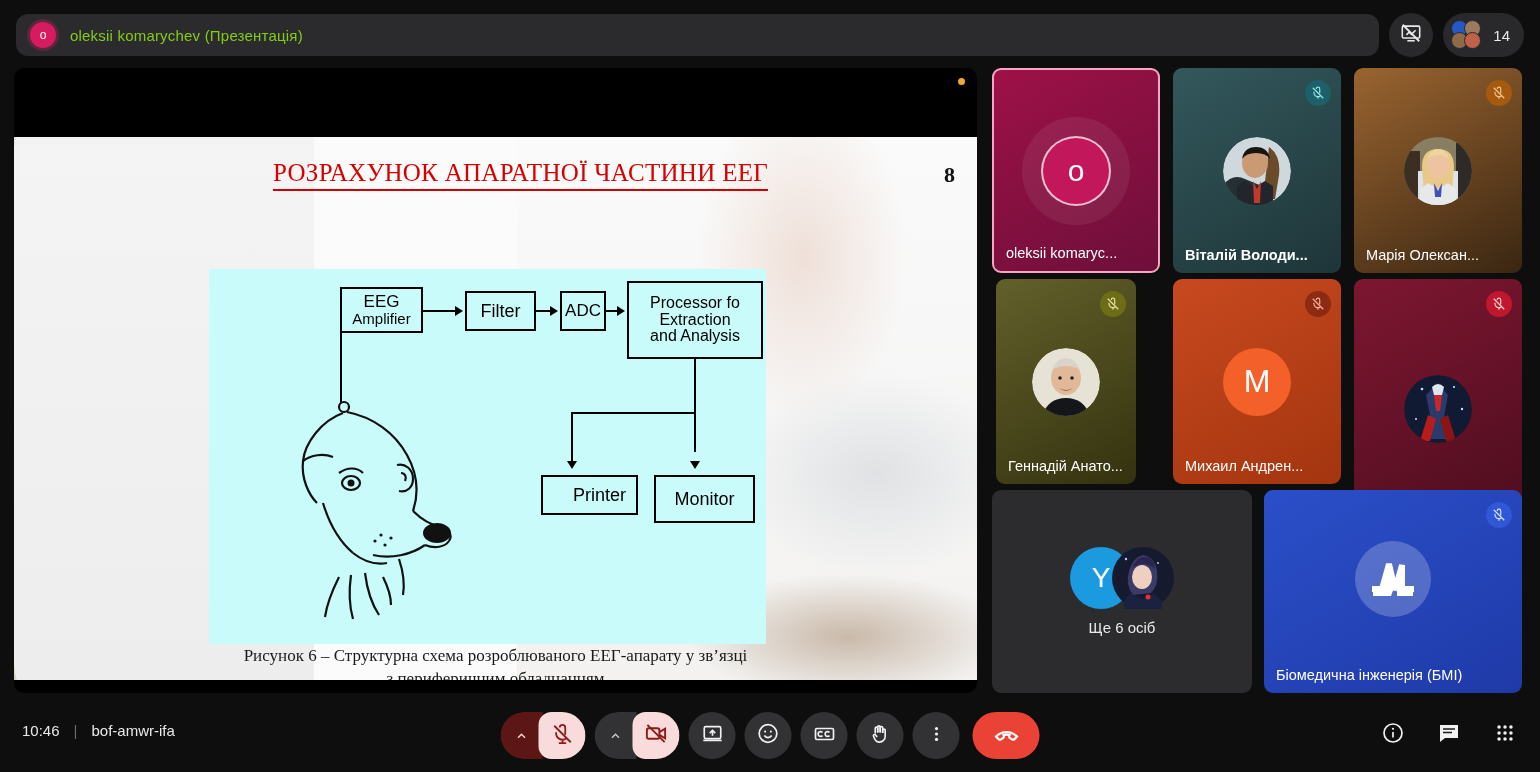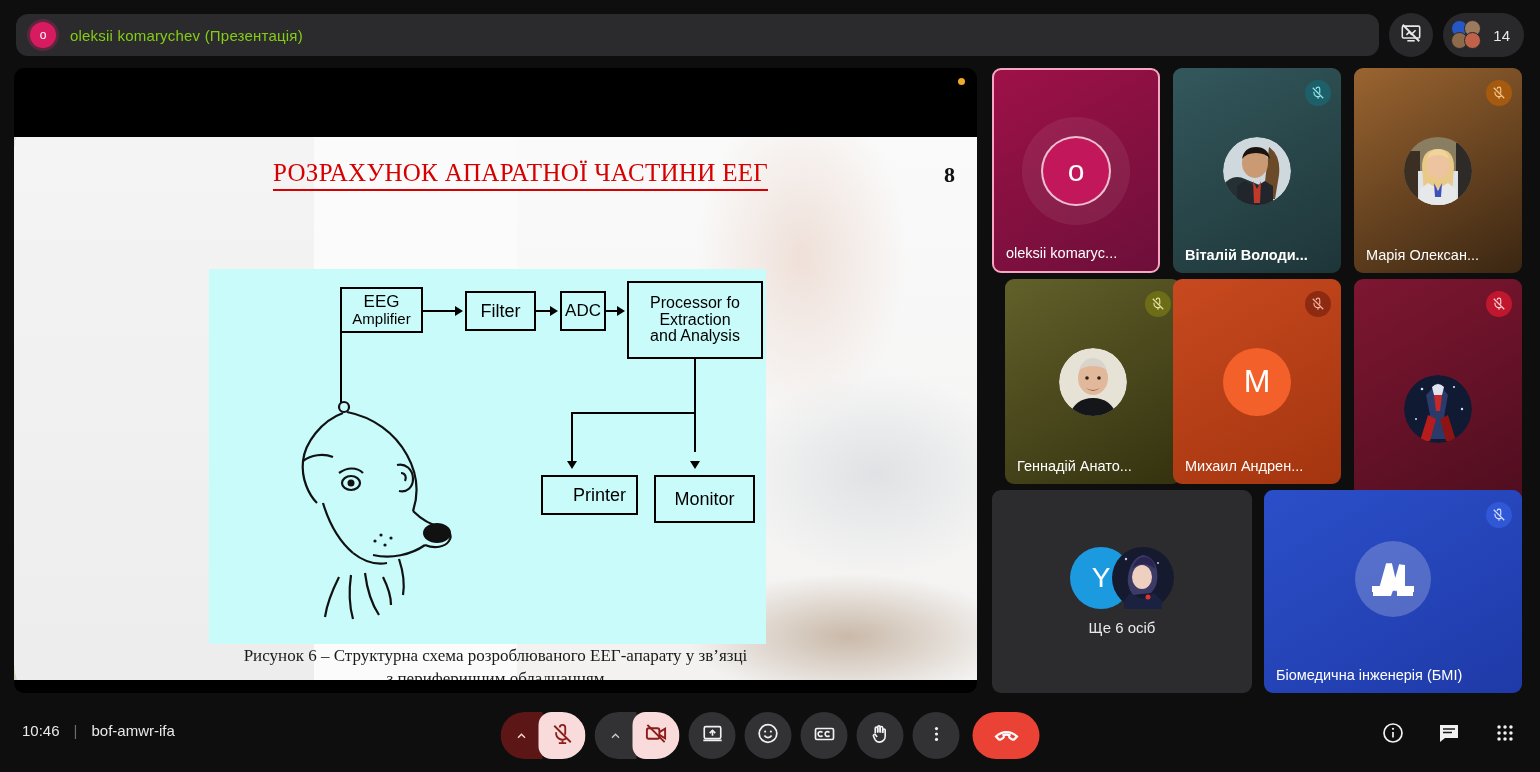--- a/index.html
+++ b/index.html
@@ -351,21 +351,21 @@
       <svg width="14" height="14" viewBox="0 0 24 24" fill="none" stroke="#f3c58a" stroke-width="2">
         <path d="M9 5a3 3 0 016 0v6a3 3 0 01-.5 1.7"></path>
           <path d="M5 10v1a7 7 0 0011 6"></path>
         <path d="M12 19v3"></path>
           <path d="M3 3l18 18"></path>
       </svg>
     </div>
     <div class="tile-name">Марія Олексан...</div>
   </div>
 
-  <div class="tile" style="left:13px;top:211px;width:176px;height:205px;background:linear-gradient(150deg,#62602a,#34320f);">
+  <div class="tile" style="left:4px;top:211px;width:140px;height:205px;background:linear-gradient(150deg,#62602a,#34320f);">
     <span class="tile-photo">
       <svg width="68" height="68" viewBox="0 0 68 68">
         <circle cx="34" cy="34" r="34" fill="#e7e2d6"></circle>
         <path d="M10 68 q6 -18 24 -18 q18 0 24 18z" fill="#14161a"></path>
         <ellipse cx="34" cy="30" rx="15" ry="17" fill="#e2b89a"></ellipse>
         <path d="M20 22 q4 -12 14 -12 q10 0 14 12 q-6 -4 -14 -4 q-8 0 -14 4z" fill="#d8d4cc"></path>
         <circle cx="28" cy="30" r="1.8" fill="#2a211a"></circle>
           <circle cx="40" cy="30" r="1.8" fill="#2a211a"></circle>
         <path d="M27 40 q7 6 14 0 q-7 4 -14 0z" fill="#8d5f4a"></path>
       </svg>

